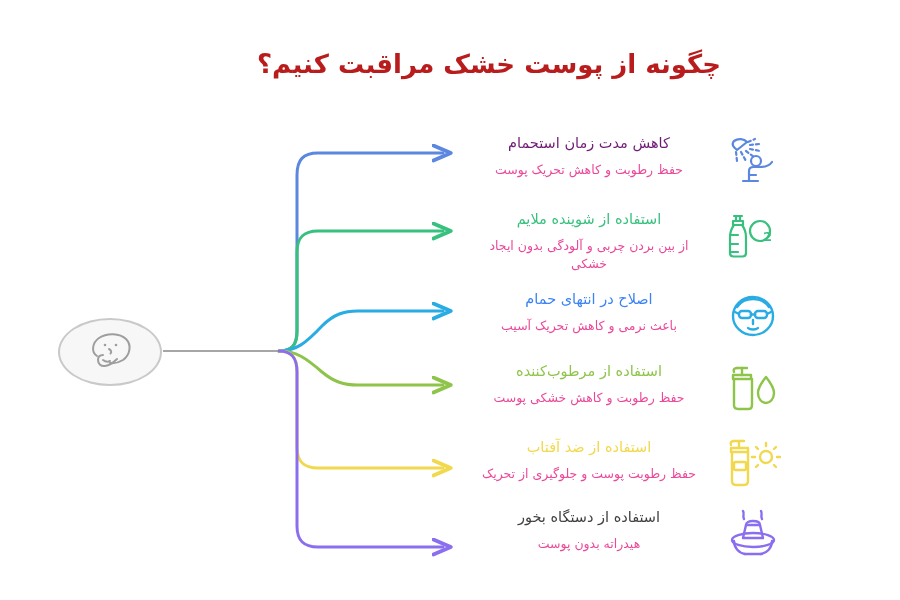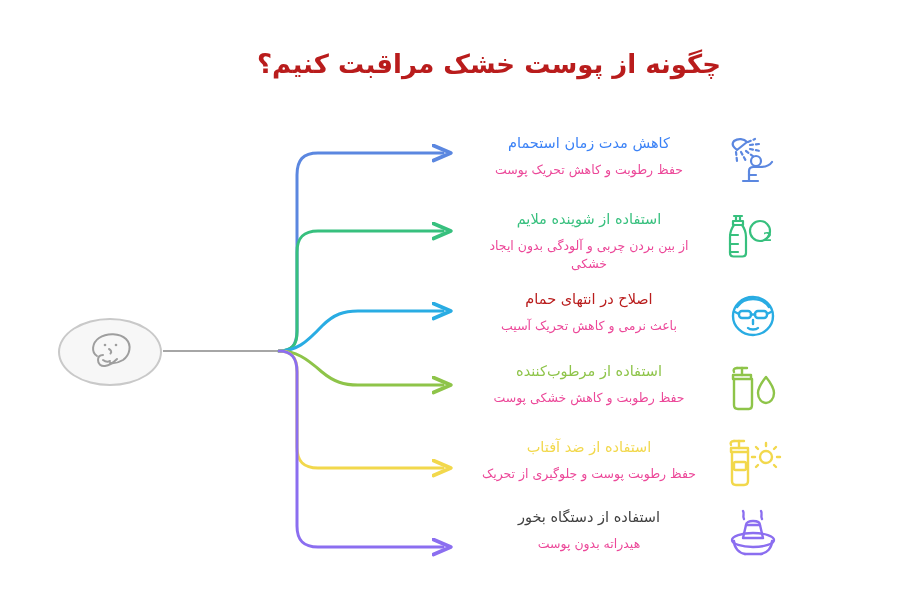--- a/index.html
+++ b/index.html
@@ -177,21 +177,21 @@
           <path d="M17,17 L22,26" stroke-dasharray="3 3"></path>
           <path d="M12,17 L13,26" stroke-dasharray="3 3"></path>
           <circle cx="32" cy="26" r="5"></circle>
           <path d="M25,46 L25,36 C25,33.5 27,32 29.5,32 L36,32 C42,32 46,30 48,27"></path>
           <path d="M19,46 L34,46"></path>
           <path d="M25,40 L32,40"></path>
         </g>
       </svg>
     </div>
     <div class="texts">
-      <div class="b-title" style="color:#3b82f6;">کاهش مدت زمان استحمام</div>
+      <div class="b-title" style="color:#701a75;">کاهش مدت زمان استحمام</div>
       <div class="b-sub">حفظ رطوبت و کاهش تحریک پوست</div>
     </div>
   </div>
 
   <div class="branch" style="top:210px;">
     <div class="icon-wrap">
       <svg width="62" height="50" viewBox="0 0 62 50">
         <g fill="none" stroke="#37c07e" stroke-width="2.2" stroke-linecap="round" stroke-linejoin="round">
           <path d="M12,5 L20,5"></path>
           <path d="M14,5 L14,10"></path>
@@ -222,21 +222,21 @@
           <rect x="29" y="19" width="12" height="7" rx="3"></rect>
           <path d="M25,22.5 L29,22.5"></path>
           <path d="M9,20 L13,22"></path>
           <path d="M45,20 L41,22"></path>
           <path d="M27,28 L27,32"></path>
           <path d="M22,36 C24,38 30,38 32,36"></path>
         </g>
       </svg>
     </div>
     <div class="texts">
-      <div class="b-title" style="color:#b91c1c;">اصلاح در انتهای حمام</div>
+      <div class="b-title" style="color:#3b82f6;">اصلاح در انتهای حمام</div>
       <div class="b-sub">باعث نرمی و کاهش تحریک آسیب</div>
     </div>
   </div>
 
   <div class="branch" style="top:362px;">
     <div class="icon-wrap">
       <svg width="60" height="50" viewBox="0 0 60 50">
         <g fill="none" stroke="#8ec449" stroke-width="2.4" stroke-linecap="round" stroke-linejoin="round">
           <path d="M14,5 L24,5"></path>
           <path d="M19,5 L19,12"></path>

